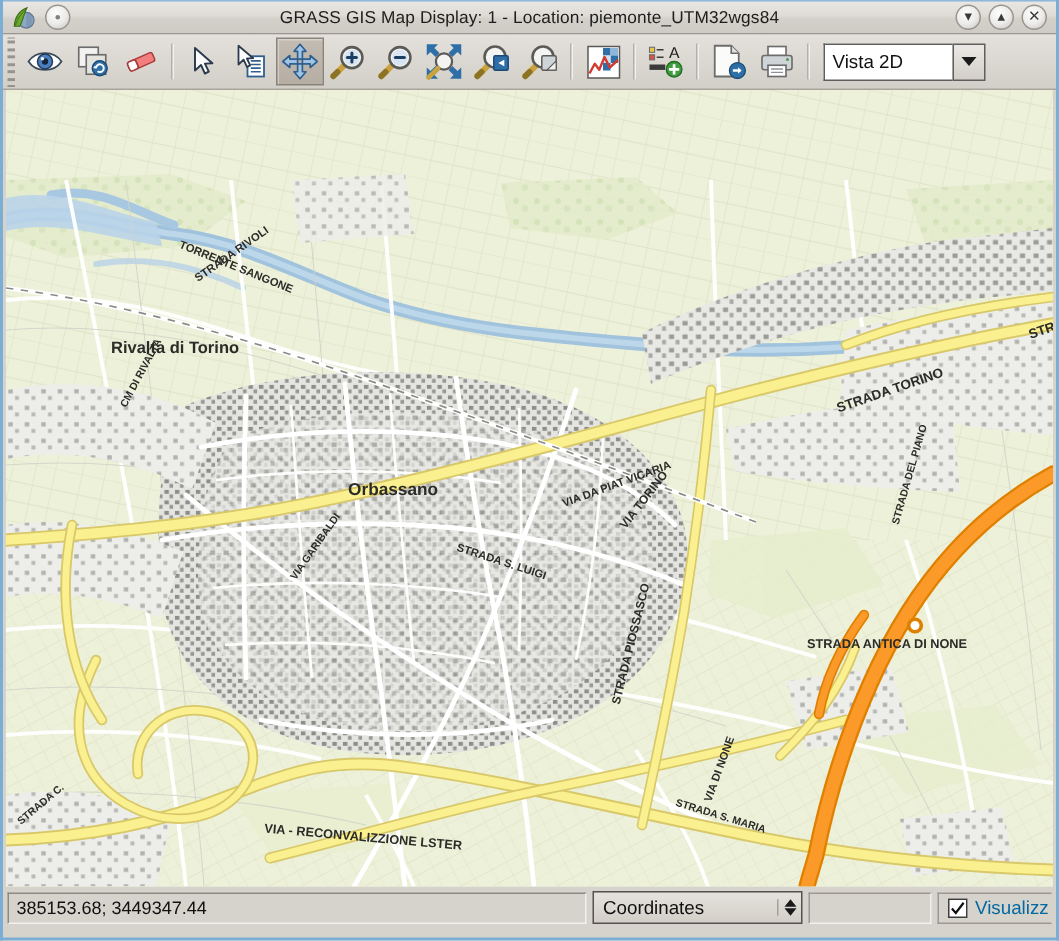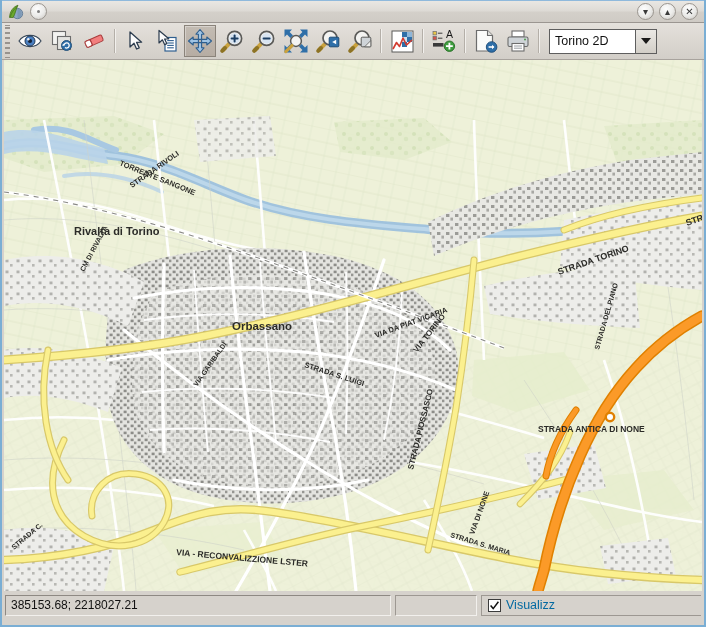--- a/index.html
+++ b/index.html
@@ -302,20 +302,21 @@
           <path d="M2.5 14.5 C3 8 6 4 11 2.2 C9 6 8.5 10 6.3 14.5 Z" fill="#6aa82e" stroke="#3d6b16" stroke-width="0.7"></path>
           <path d="M3.2 14 C4.5 9.5 7 6 10.2 3.4" stroke="#3d6b16" stroke-width="0.6" fill="none"></path>
         </svg>
       </span>
       <span class="tb-circbtn">
         <svg width="9" height="9" viewBox="0 0 9 9">
             <circle cx="4.5" cy="4.5" r="1.5" fill="#7f7f7f"></circle>
           </svg>
       </span>
     </div>
+    <div class="tb-title">GRASS GIS Map Display: 1  - Location: piemonte_UTM32wgs84</div>
     <div class="tb-right">
       <span class="tb-circbtn">▾</span>
       <span class="tb-circbtn">▴</span>
       <span class="tb-circbtn">✕</span>
     </div>
   </div>
 
   <div class="toolbar">
     <div class="tb-grip"></div>
 
@@ -490,21 +491,21 @@
           <line x1="9" y1="17" x2="17" y2="17"></line>
           <line x1="9" y1="19.2" x2="17" y2="19.2"></line>
         </g>
         <circle cx="20" cy="10.6" r="1" fill="#4f9d4f"></circle>
       </svg>
     </div>
 
     <div class="tsep"></div>
 
     <div class="combo">
-      <div class="combo-field">Torino 2D</div>
+      <div class="combo-field">Vista 2D</div>
       <div class="combo-arrow">
           <span class="tri-down"></span>
         </div>
     </div>
   </div>
 
   <div class="map-wrap">
     <div class="map-canvas">
       <svg class="map-svg" width="698" height="531" viewBox="0 0 698 531">
         <defs>
@@ -705,21 +706,28 @@
           <rect x="540" y="563" width="17.5" height="8" fill="#111"></rect>
           <rect x="575" y="563" width="17.5" height="8" fill="#111"></rect>
           <rect x="610" y="563" width="17.5" height="8" fill="#111"></rect>
           <text x="655" y="572" font-family="Liberation Sans, sans-serif" font-size="13" fill="#111">1 km</text>
         </g>
       </svg>
     </div>
   </div>
 
   <div class="statusbar">
-    <div class="sb-coords">385153.68; 2218027.21</div>
+    <div class="sb-coords">385153.68; 3449347.44</div>
+    <div class="sb-select">
+      <span>Coordinates</span>
+      <span class="sb-spin">
+        <span class="spin-up"></span>
+        <span class="spin-dn"></span>
+      </span>
+    </div>
     <div class="sb-blank"></div>
     <div class="sb-check">
       <span class="chkbox">
         <svg width="11" height="11" viewBox="0 0 11 11">
           <path d="M1.6 5.6 L4.2 8.6 L9.4 1.8" stroke="#111" stroke-width="1.5" fill="none"></path>
         </svg>
       </span>
       <span class="sb-check-label">Visualizz</span>
     </div>
   </div>

